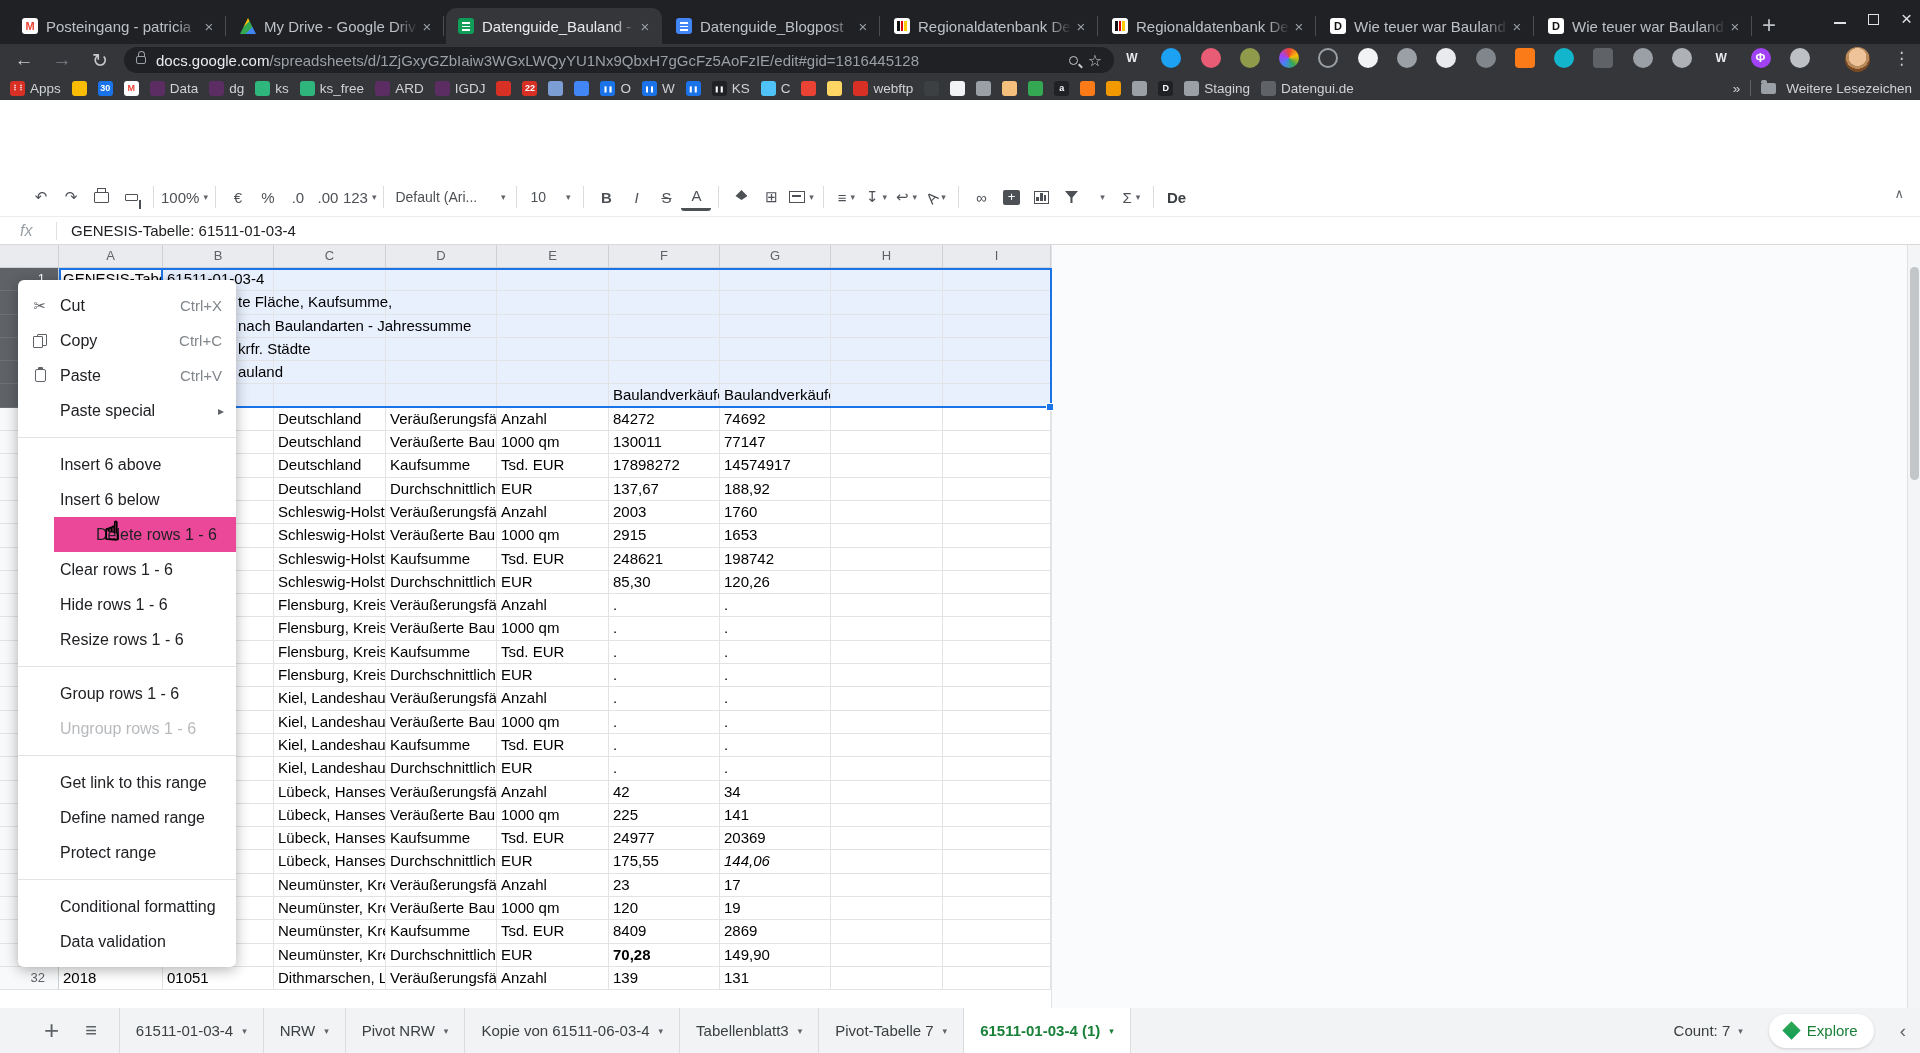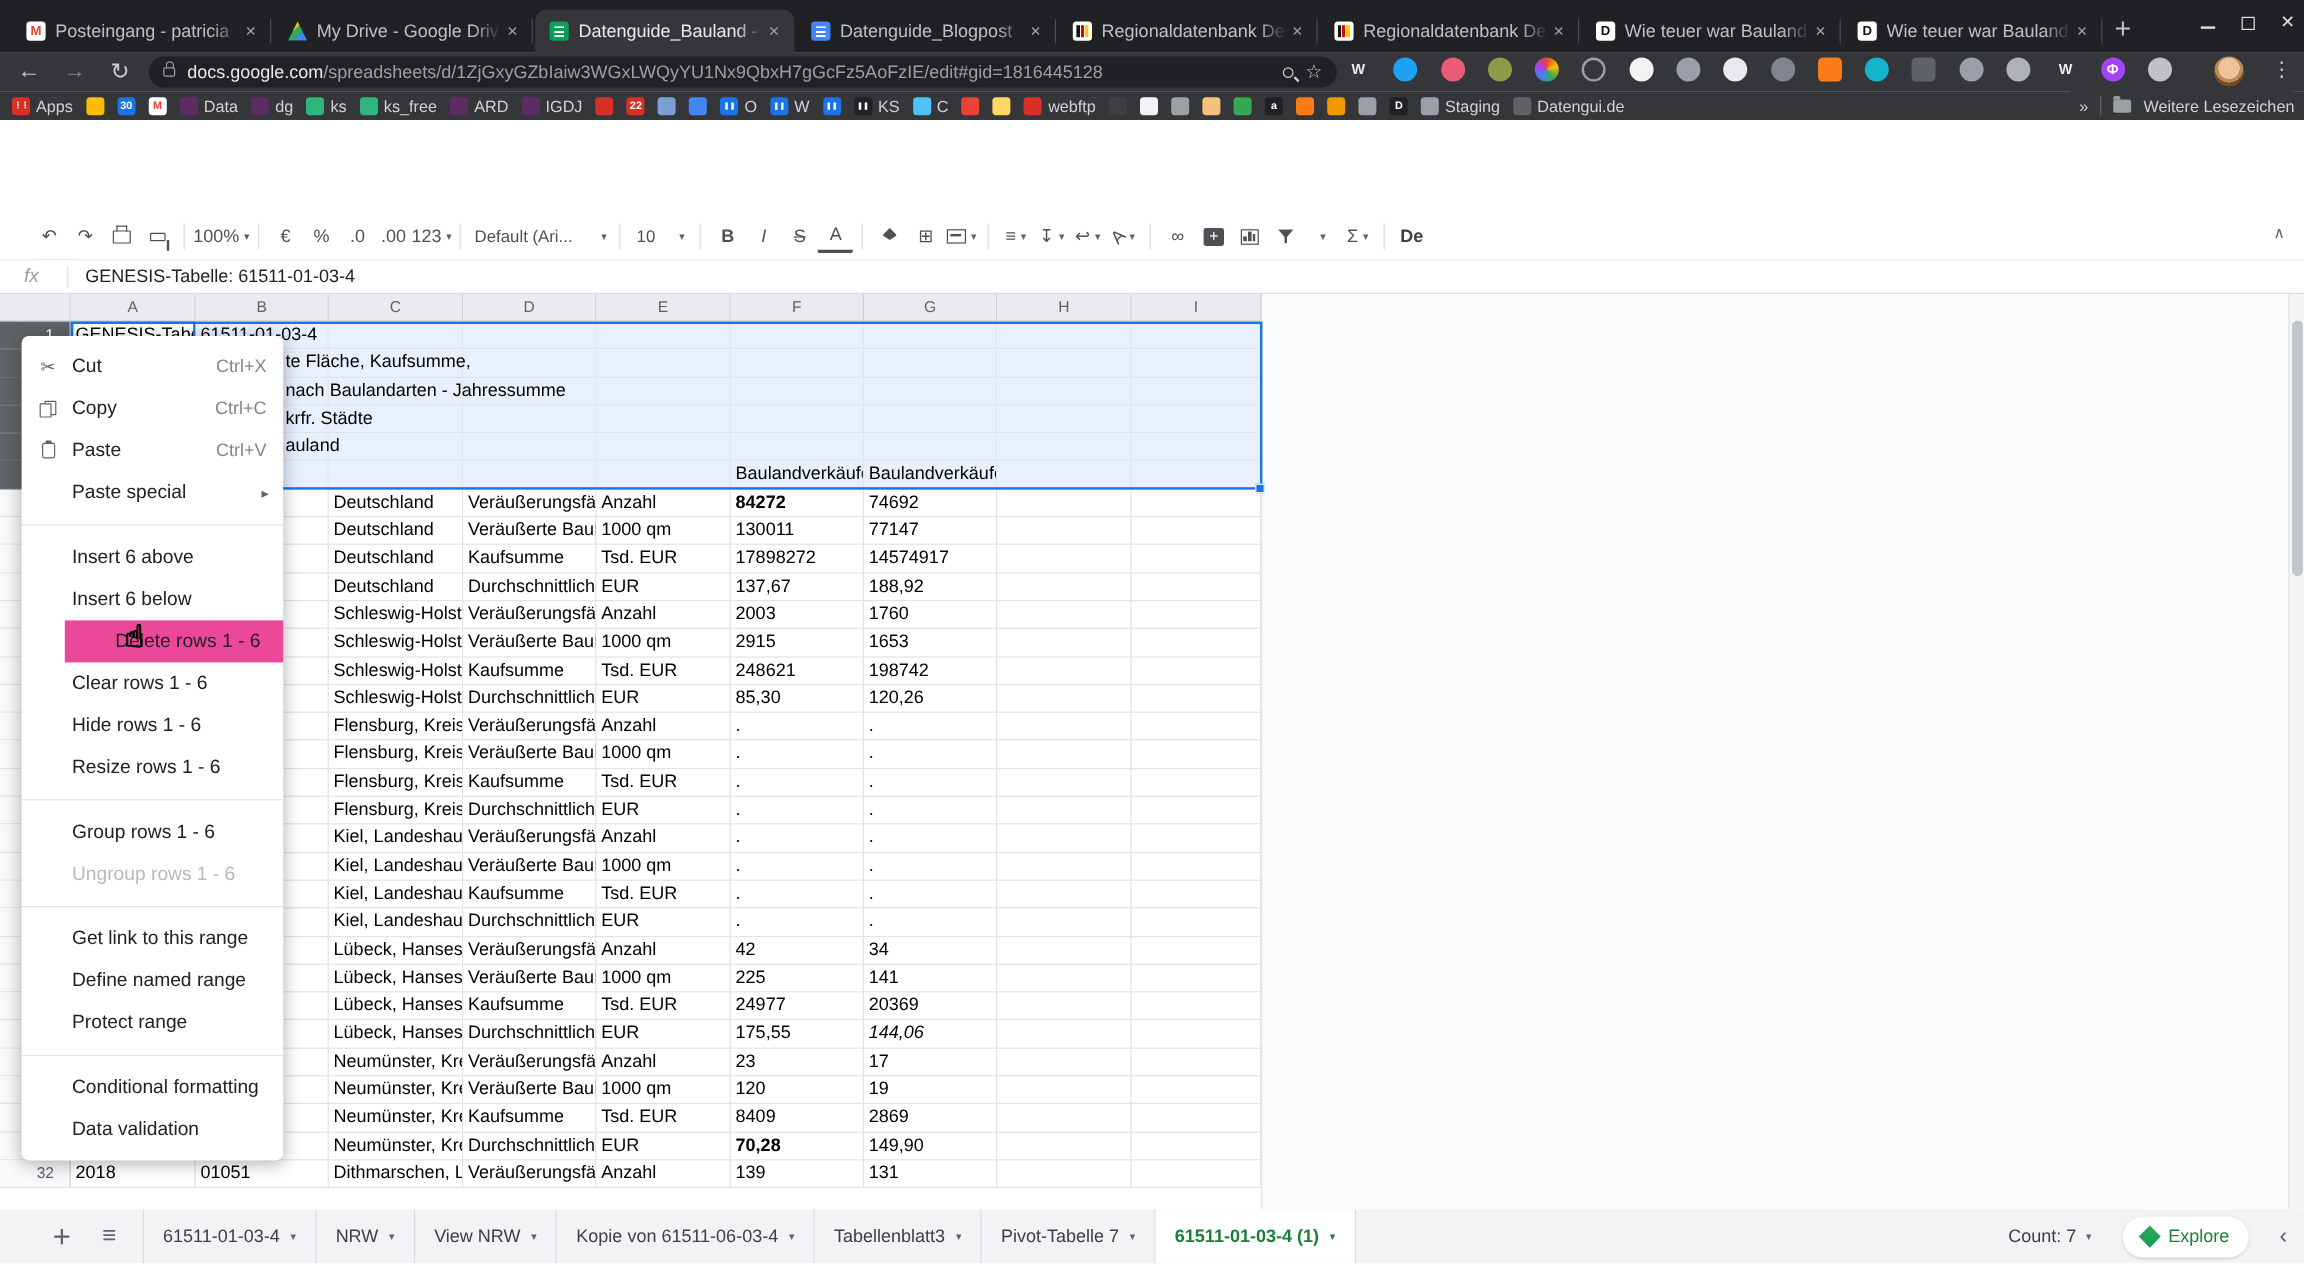--- a/index.html
+++ b/index.html
@@ -622,21 +622,21 @@
           <div class="gc sel" style="width: 112px;"></div>
           <div class="gc sel" style="width: 108px;"></div>
         </div>
         <div class="grow">
           <div class="gc rh" style="width: 59px;">8</div>
           <div class="gc" style="width: 104px;"></div>
           <div class="gc" style="width: 111px;"></div>
           <div class="gc" style="width: 112px;">Deutschland</div>
           <div class="gc" style="width: 111px;">Veräußerungsfälle</div>
           <div class="gc" style="width: 112px;">Anzahl</div>
-          <div class="gc" style="width: 111px; font-weight: bold;">84272</div>
+          <div class="gc" style="width: 111px;">84272</div>
           <div class="gc" style="width: 111px;">74692</div>
           <div class="gc" style="width: 112px;"></div>
           <div class="gc" style="width: 108px;"></div>
         </div>
         <div class="grow">
           <div class="gc rh" style="width: 59px;">9</div>
           <div class="gc" style="width: 104px;"></div>
           <div class="gc" style="width: 111px;"></div>
           <div class="gc" style="width: 112px;">Deutschland</div>
           <div class="gc" style="width: 111px;">Veräußerte Baulandfläche</div>
@@ -1009,21 +1009,21 @@
     <div class="stabs" id="stabs">
         <div class="stab">
           <span>61511-01-03-4</span>
           <span class="caret">▾</span>
         </div>
         <div class="stab">
           <span>NRW</span>
           <span class="caret">▾</span>
         </div>
         <div class="stab">
-          <span>View NRW</span>
+          <span>Pivot NRW</span>
           <span class="caret">▾</span>
         </div>
         <div class="stab">
           <span>Kopie von 61511-06-03-4</span>
           <span class="caret">▾</span>
         </div>
         <div class="stab">
           <span>Tabellenblatt3</span>
           <span class="caret">▾</span>
         </div>

